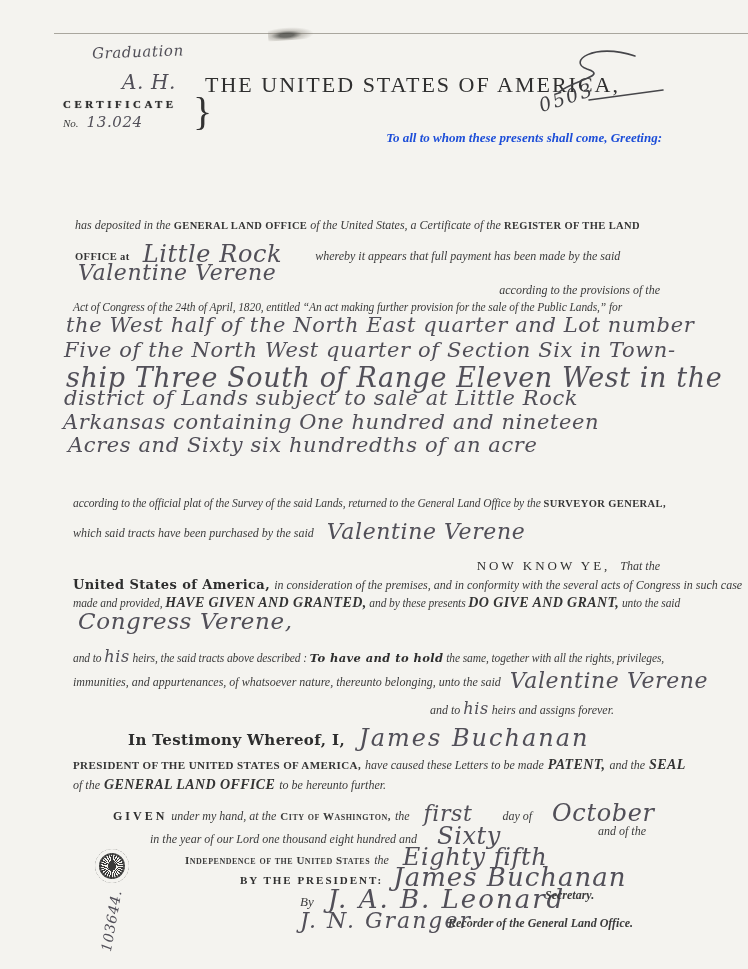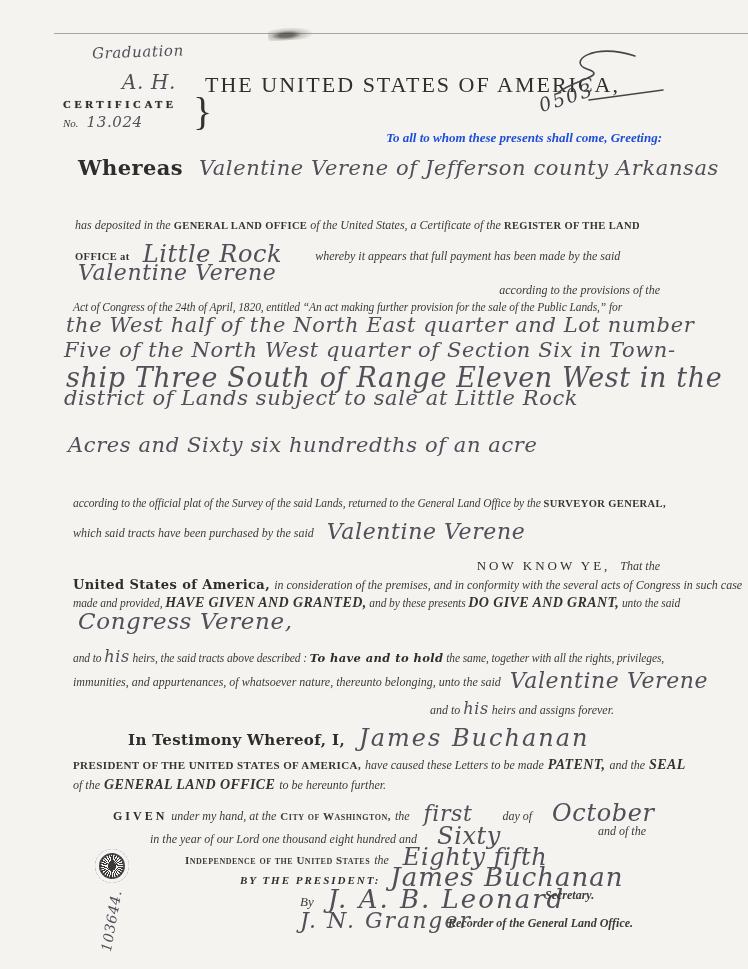--- a/index.html
+++ b/index.html
@@ -52,24 +52,20 @@
   <div class="t brace" style="left:193px;top:88px;">}</div>
 
   <svg class="scribble" viewBox="0 0 150 80">
     <path d="M112 14 C 70 0, 44 20, 64 27 C 86 34, 50 38, 36 50" stroke="#46464a" fill="none" stroke-width="1.6" stroke-linecap="round"></path>
     <path d="M66 58 L 140 48" stroke="#46464a" fill="none" stroke-width="1.6" stroke-linecap="round"></path>
   </svg>
   <div class="scribble-num hw">0503</div>
 
   <div class="t greeting" style="right:86px;top:130px;">To all to whom these presents shall come, Greeting:</div>
 
-  <div class="t" style="left:78px;top:155px;">
-    <span class="bl" style="font-size:21px;">Whereas</span>
-    <span class="hw" style="font-size:21px;margin-left:12px;">Valentine Verene of Jefferson county Arkansas</span>
-  </div>
 
   <div class="t it" style="left:75px;top:218px;">
     <span>has deposited in the</span>
     <span class="caps">GENERAL LAND OFFICE</span>
     <span>of the United States, a Certificate of the</span>
     <span class="caps">REGISTER OF THE LAND</span>
   </div>
   <div class="t it" style="left:75px;top:238px;">
     <span class="caps">OFFICE at</span>
     <span class="hw" style="font-size:24px;margin:0 30px 0 10px;position:relative;top:2px;">Little Rock</span>
@@ -77,20 +73,21 @@
   </div>
   <div class="t hw" style="left:78px;top:260px;font-size:22px;">Valentine Verene</div>
 
   <div class="t it" style="right:88px;top:283px;">according to the provisions of the</div>
   <div class="t it tight" style="left:73px;top:301px;">Act of Congress of the 24th of April, 1820, entitled “An act making further provision for the sale of the Public Lands,” for</div>
 
   <div class="t hw" style="left:66px;top:313px;font-size:21px;">the West half of the North East quarter and Lot number</div>
   <div class="t hw" style="left:64px;top:338px;font-size:21px;">Five of the North West quarter of Section Six in Town-</div>
   <div class="t hw" style="left:66px;top:362px;font-size:27px;">ship Three South of Range Eleven West in the</div>
   <div class="t hw" style="left:64px;top:386px;font-size:21px;">district of Lands subject to sale at Little Rock</div>
+  <div class="t hw" style="left:63px;top:410px;font-size:21px;">Arkansas containing One hundred and nineteen</div>
   <div class="t hw" style="left:68px;top:433px;font-size:21px;">Acres and Sixty six hundredths of an acre</div>
 
   <div class="t it tight" style="left:73px;top:497px;">
     <span>according to the official plat of the Survey of the said Lands, returned to the General Land Office by the</span>
     <span class="caps">SURVEYOR GENERAL,</span>
   </div>
   <div class="t it" style="left:73px;top:517px;">
     <span>which said tracts have been purchased by the said</span>
     <span class="hw" style="font-size:22px;margin-left:10px;position:relative;top:2px;">Valentine Verene</span>
   </div>
@@ -161,21 +158,21 @@
     <span class="hw" style="font-size:24px;margin-left:16px;position:relative;top:1px;">Sixty</span>
   </div>
   <div class="t it" style="left:598px;top:824px;">and of the</div>
   <div class="t" style="left:185px;top:842px;">
     <span class="sc">Independence of the United States</span>
     <span class="it">the</span>
     <span class="hw" style="font-size:24px;margin-left:10px;position:relative;top:1px;text-align:right;">Eighty fifth</span>
   </div>
 
   <div class="t" style="left:240px;top:860px;">
-    <span style="font-size:11px;font-weight:bold;letter-spacing:2px;color:#2f2f2f;font-style:italic;">BY THE PRESIDENT:</span>
+    <span style="font-size:11px;font-weight:bold;letter-spacing:2px;color:#2f2f2f;">BY THE PRESIDENT:</span>
     <span class="hw" style="font-size:26px;letter-spacing:1px;margin-left:6px;position:relative;top:2px;">James Buchanan</span>
   </div>
   <div class="t" style="left:300px;top:882px;">
     <span class="it" style="font-size:13px;">By</span>
     <span class="hw" style="font-size:26px;letter-spacing:2px;margin-left:10px;position:relative;top:2px;">J. A. B. Leonard</span>
   </div>
   <div class="t it" style="left:545px;top:888px;font-weight:bold;">Secretary.</div>
   <div class="t hw" style="left:300px;top:908px;font-size:22px;letter-spacing:2px;">J. N. Granger</div>
   <div class="t it" style="left:448px;top:916px;font-weight:bold;">Recorder of the General Land Office.</div>
 

